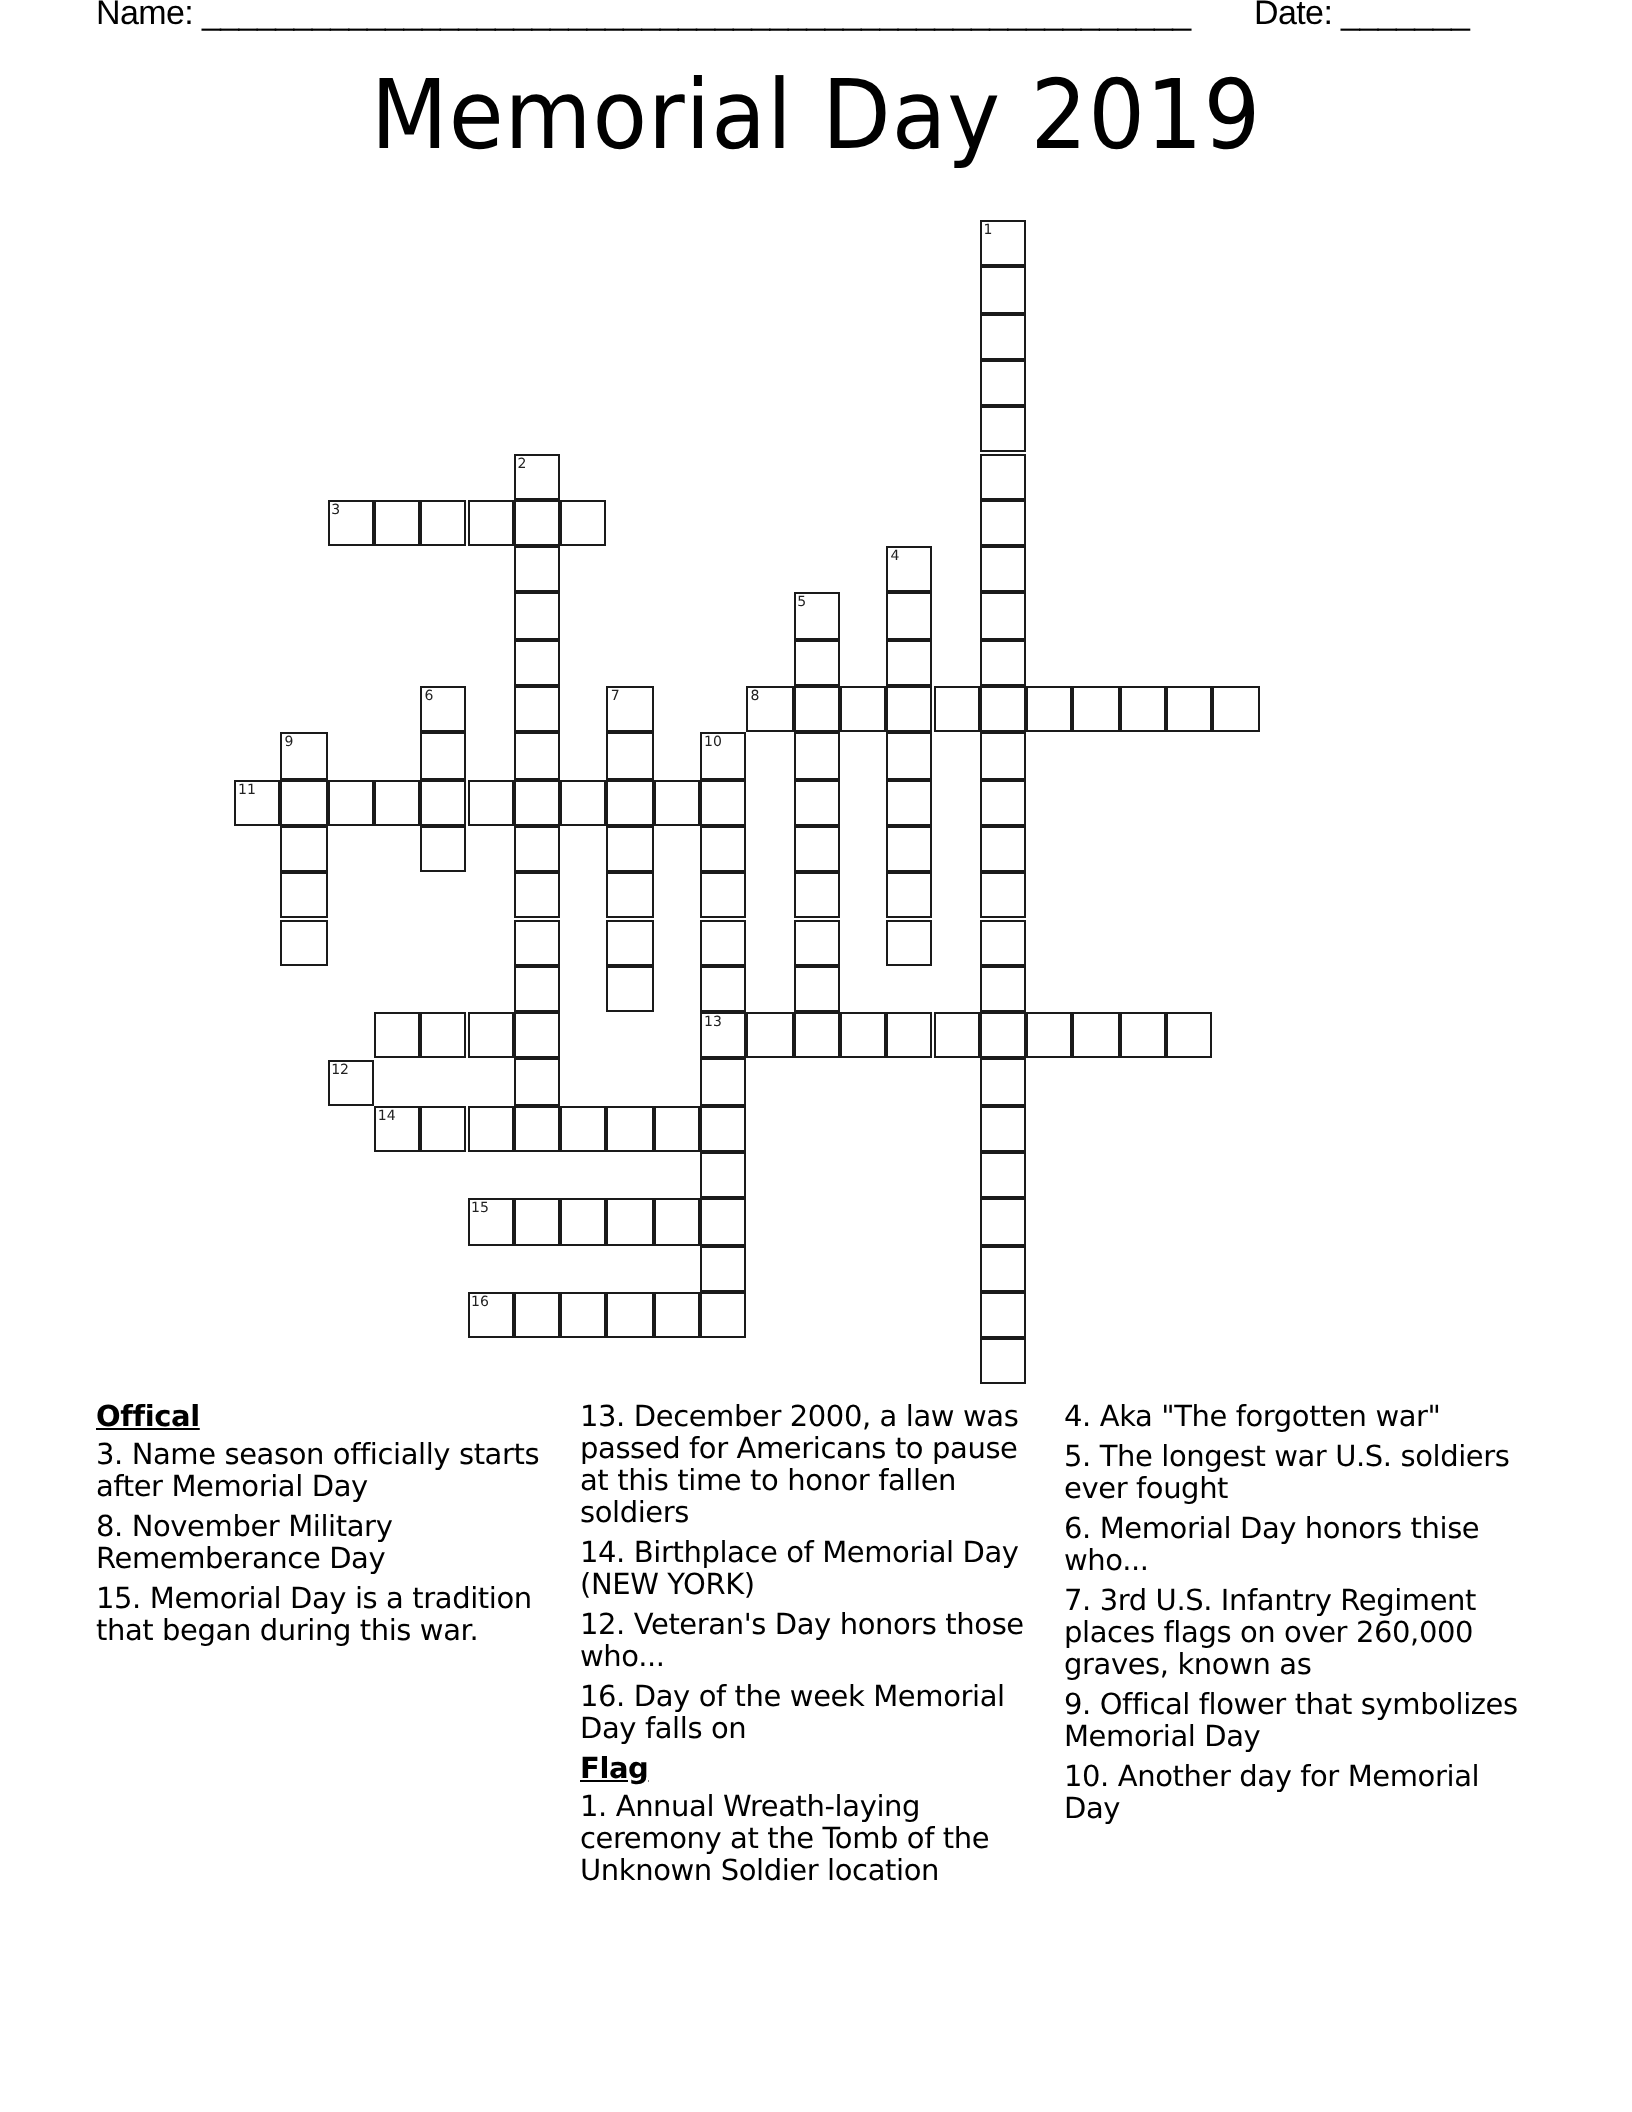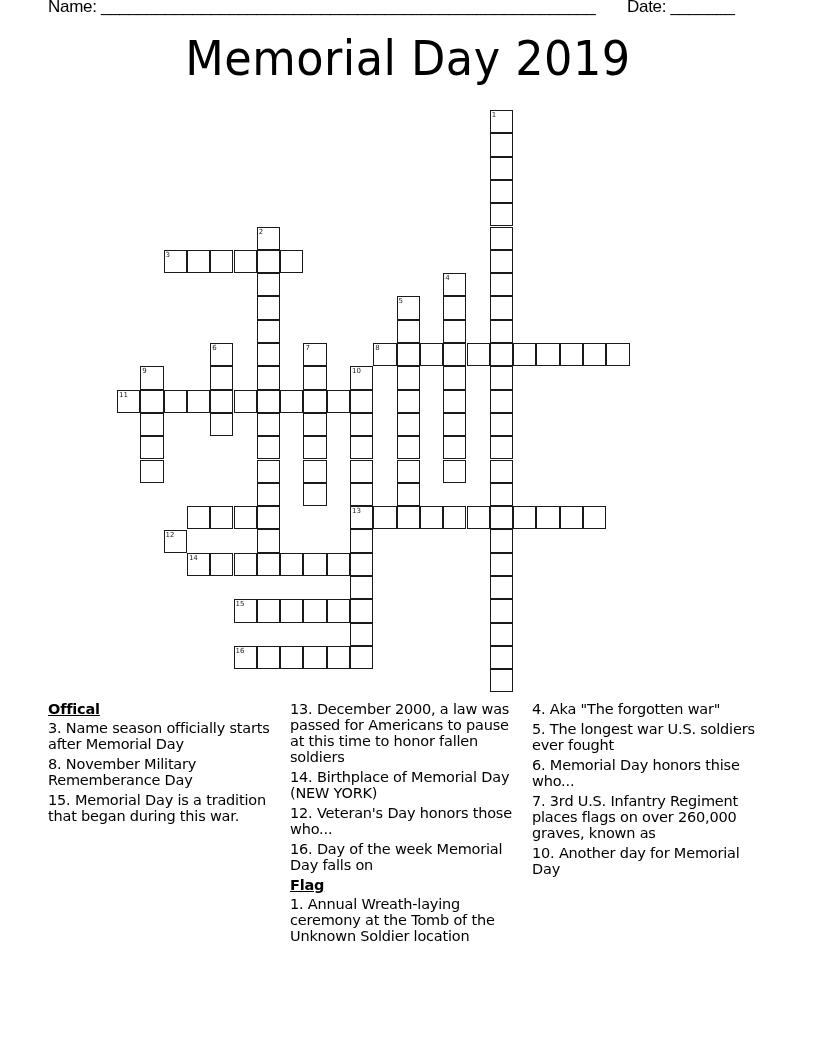--- a/index.html
+++ b/index.html
@@ -211,14 +211,15 @@
   <div class="clue"><b>16.</b><span> Day of the week Memorial Day falls on</span></div>
   <div class="sect">Flag</div>
   <div class="clue"><b>1.</b><span> Annual Wreath-laying ceremony at the Tomb of the Unknown Soldier location</span></div>
 </div>
 
 <div class="clues col3">
   <div class="clue"><b>4.</b><span> Aka "The forgotten war"</span></div>
   <div class="clue"><b>5.</b><span> The longest war U.S. soldiers ever fought</span></div>
   <div class="clue"><b>6.</b><span> Memorial Day honors thise who...</span></div>
   <div class="clue"><b>7.</b><span> 3rd U.S. Infantry Regiment places flags on over 260,000 graves, known as</span></div>
+  <div class="clue"><b>9.</b><span> Offical flower that symbolizes Memorial Day</span></div>
   <div class="clue"><b>10.</b><span> Another day for Memorial Day</span></div>
 </div>
 
 </body></html>

